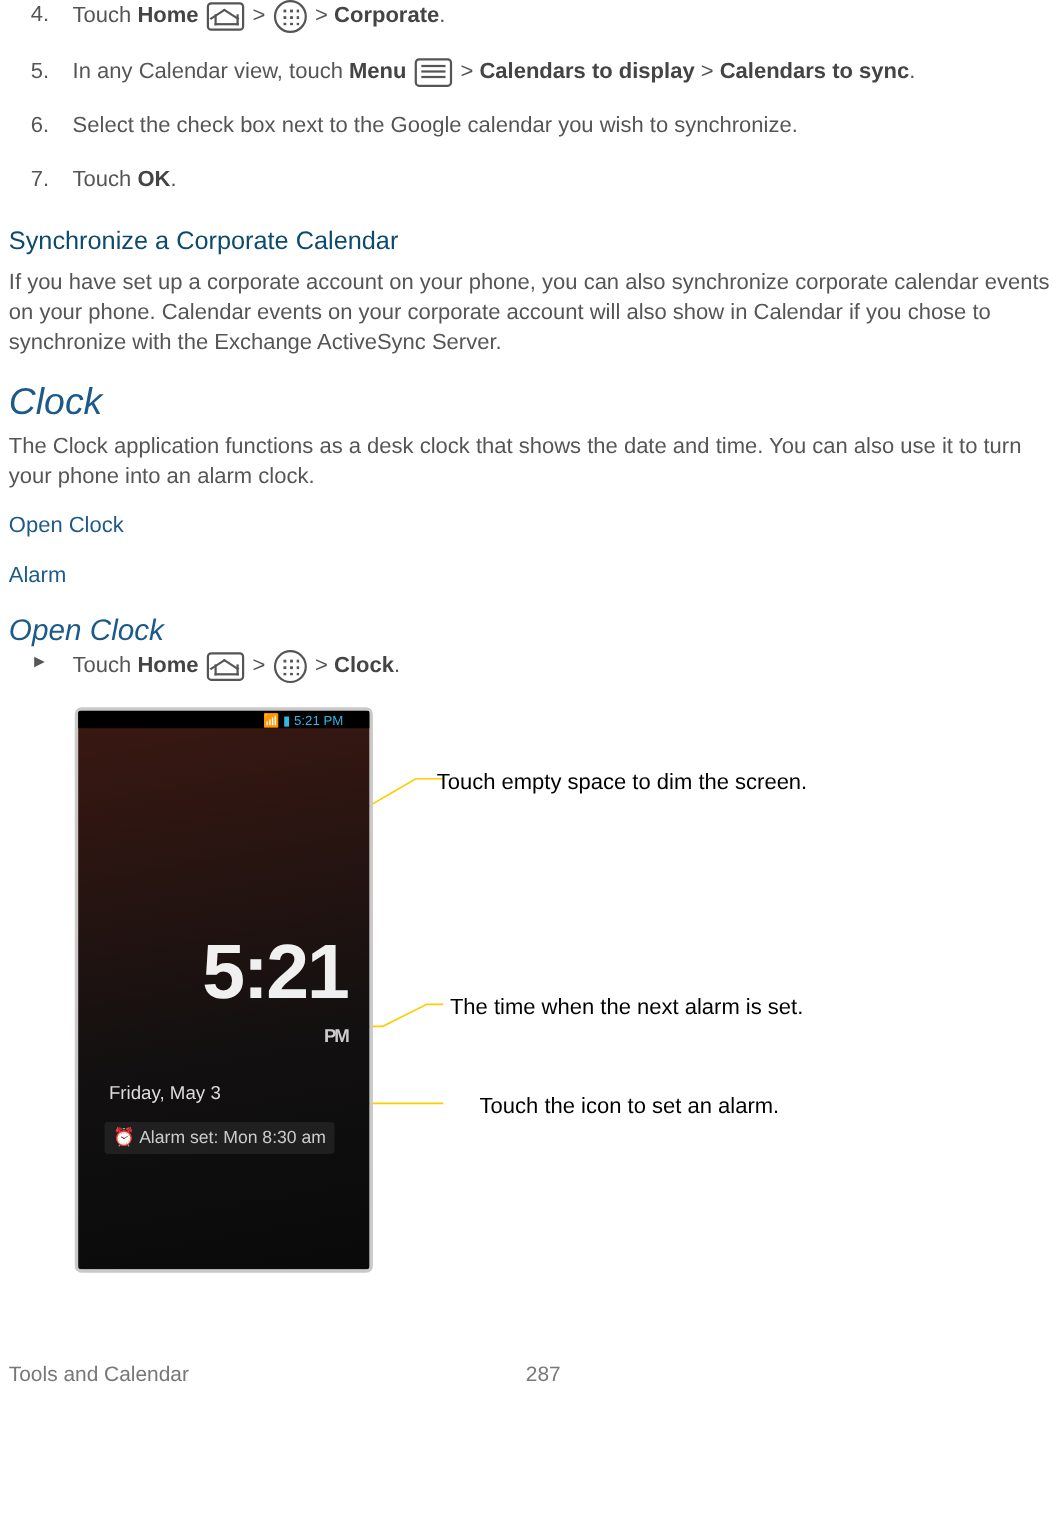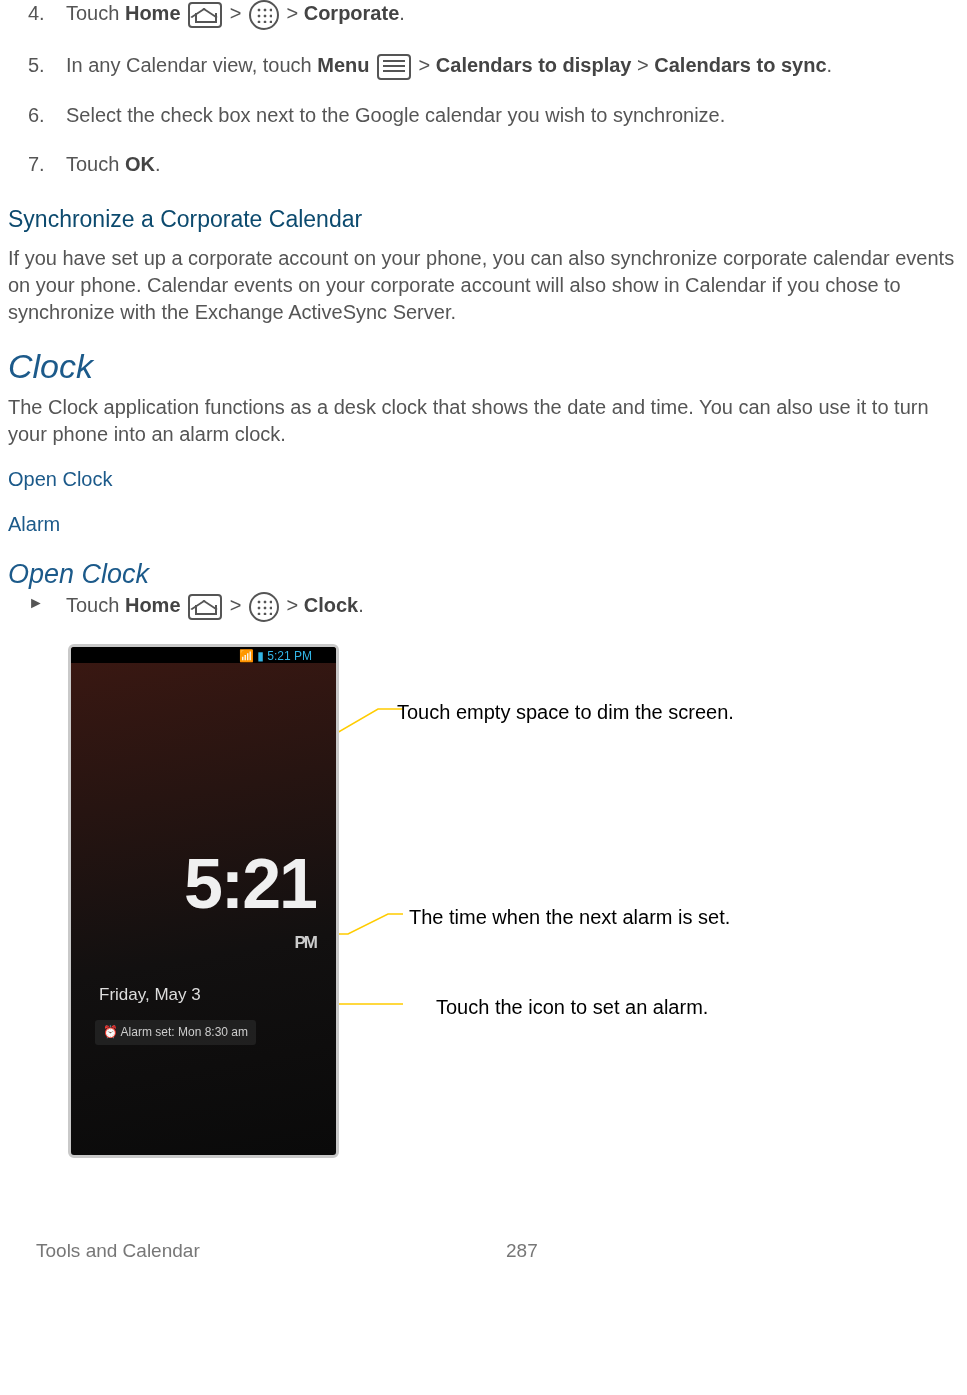--- a/index.html
+++ b/index.html
@@ -62,21 +62,20 @@
     }
     .para {
       margin: 4px 0 14px 0;
       color: #555;
     }
     .footer {
       display: flex;
       margin-top: 80px;
       color: #777;
       font-size: 19px;
-      margin-left: 28px;
     }
     .footer-left { width: 470px; }
     .phone-figure {
       display: flex;
       align-items: flex-start;
       margin-left: 60px;
       margin-top: 12px;
     }
     .phone {
       width: 265px;
@@ -122,21 +121,21 @@
     }
     .clock-date {
       color: #ddd;
       font-size: 17px;
       margin-top: 19px;
       margin-left: 8px;
     }
     .alarm-set {
       background: rgba(40,40,40,0.7);
       color: #ccc;
-      font-size: 12px;
+      font-size: 16px;
       padding: 4px 8px;
       border-radius: 3px;
       display: inline-block;
       margin-top: 14px;
       margin-left: 4px;
     }
     .callouts {
       flex: 1;
       position: relative;
       color: #000;

